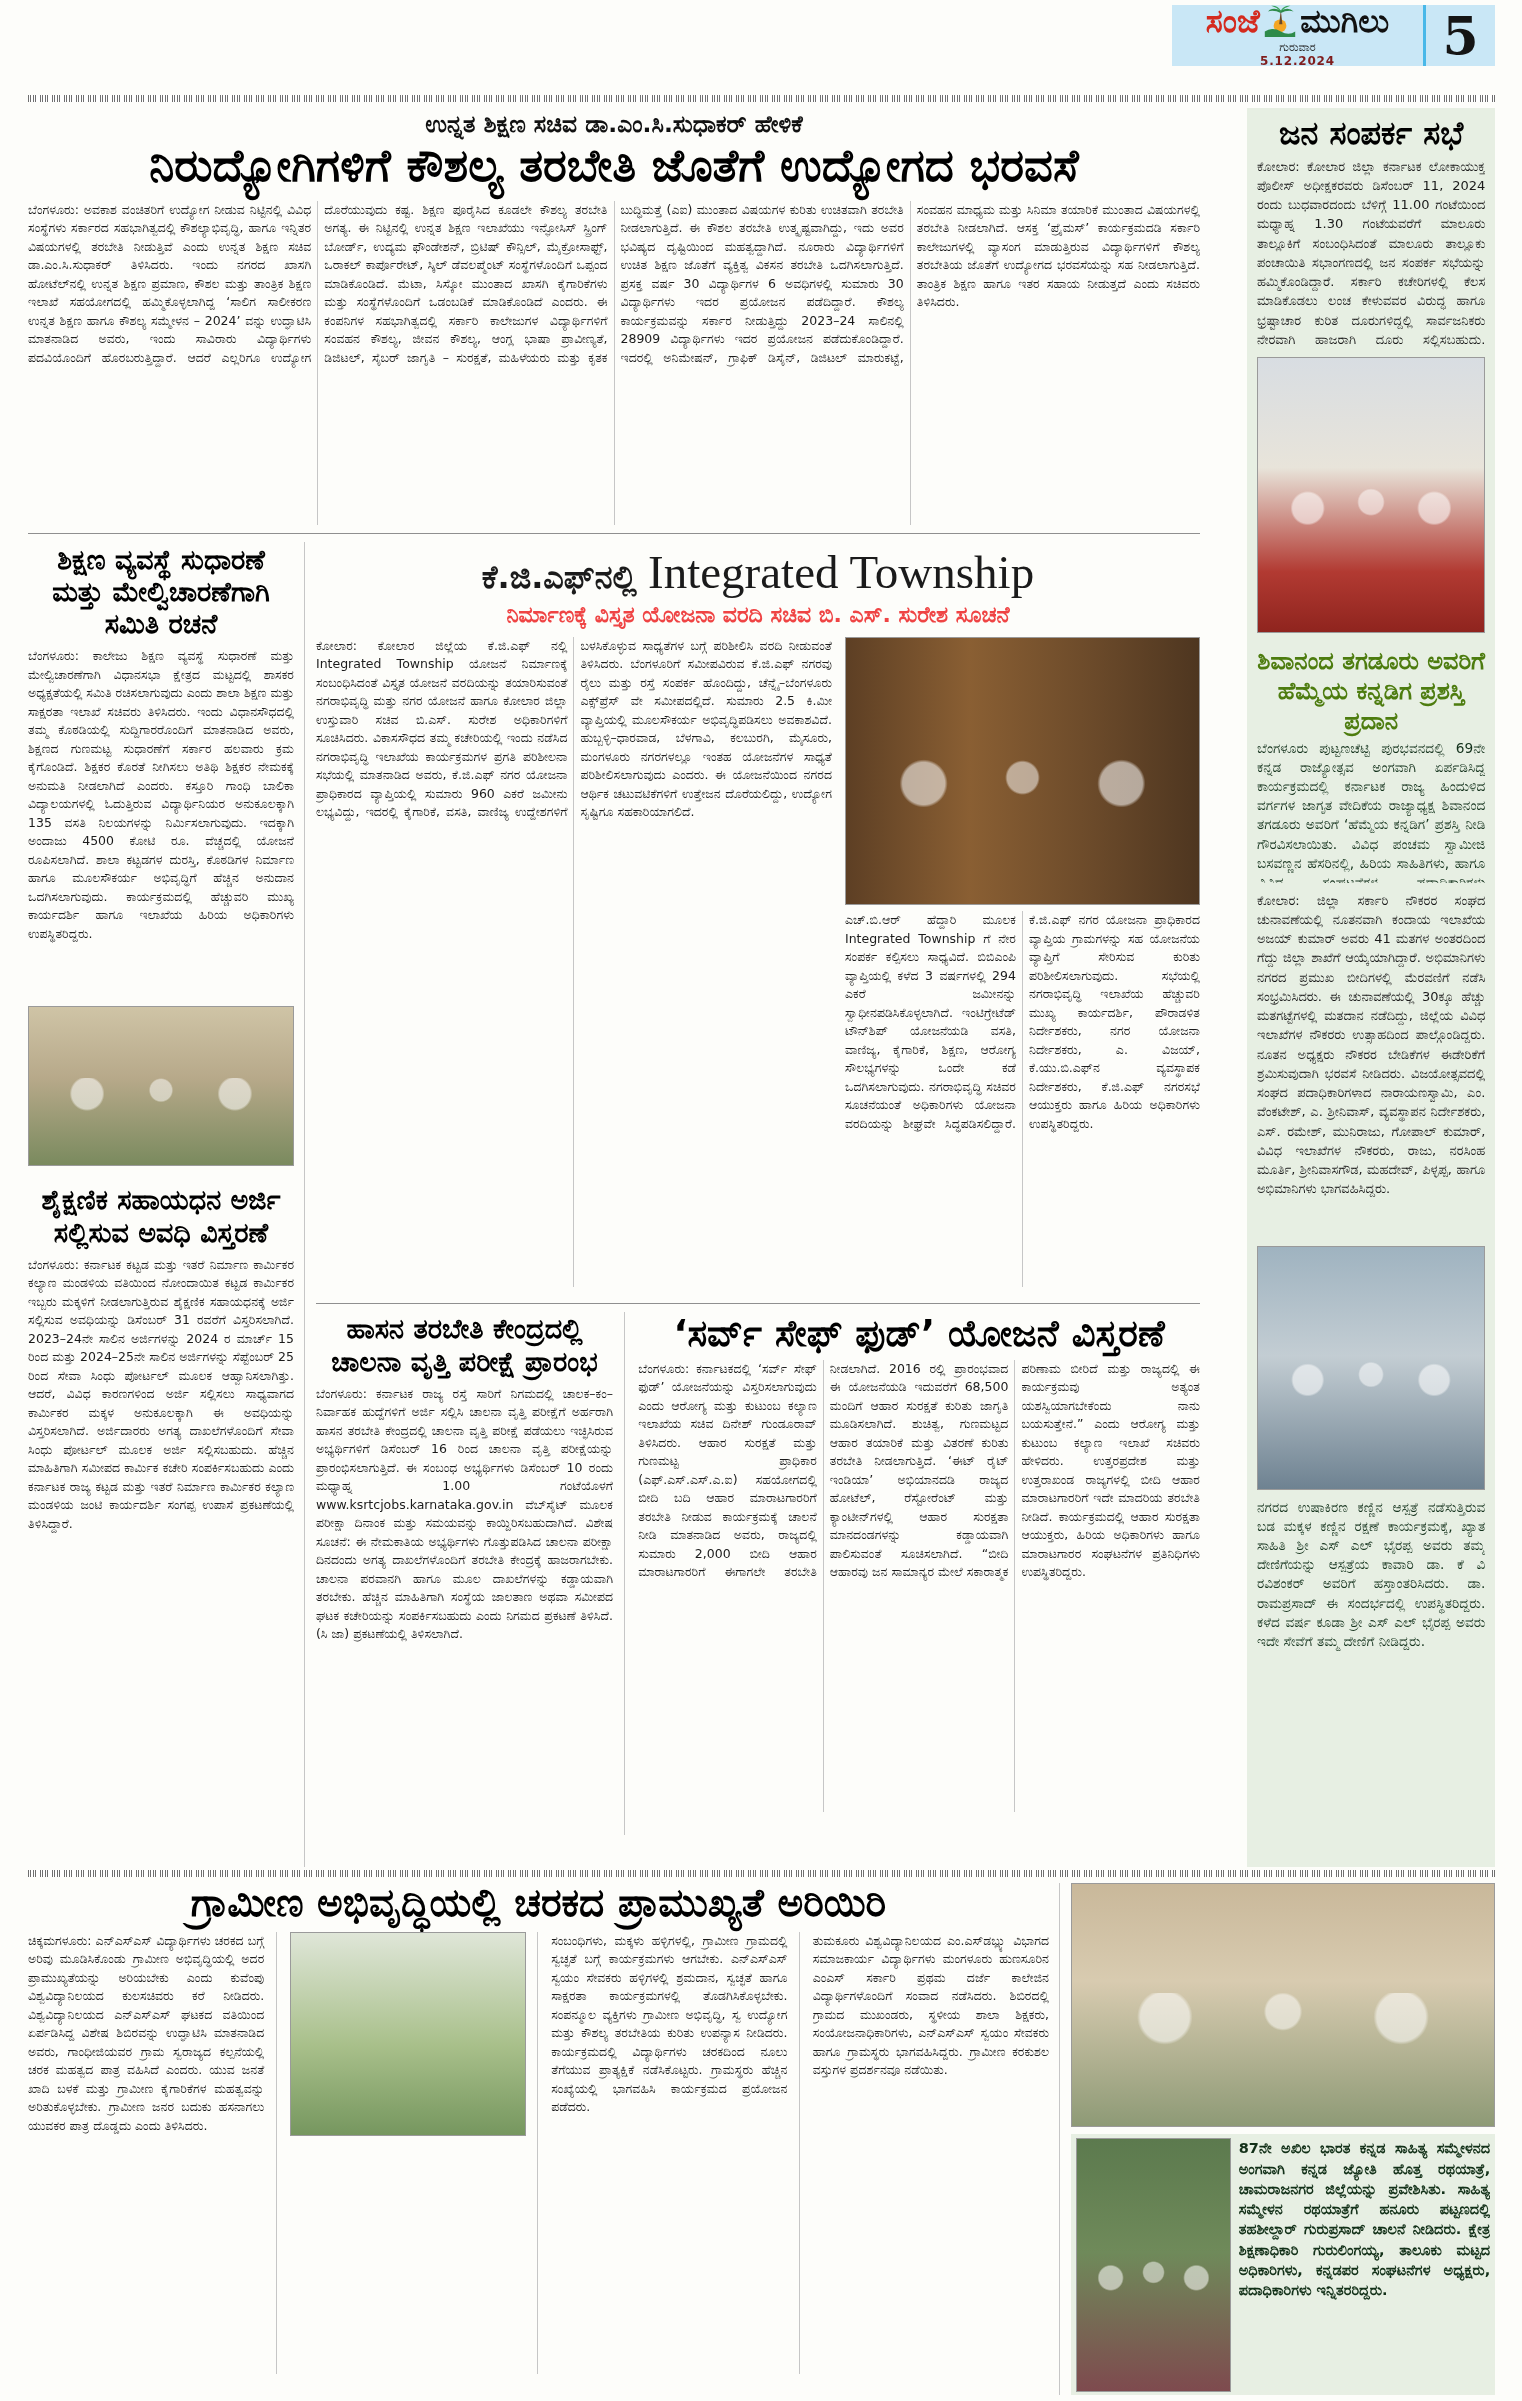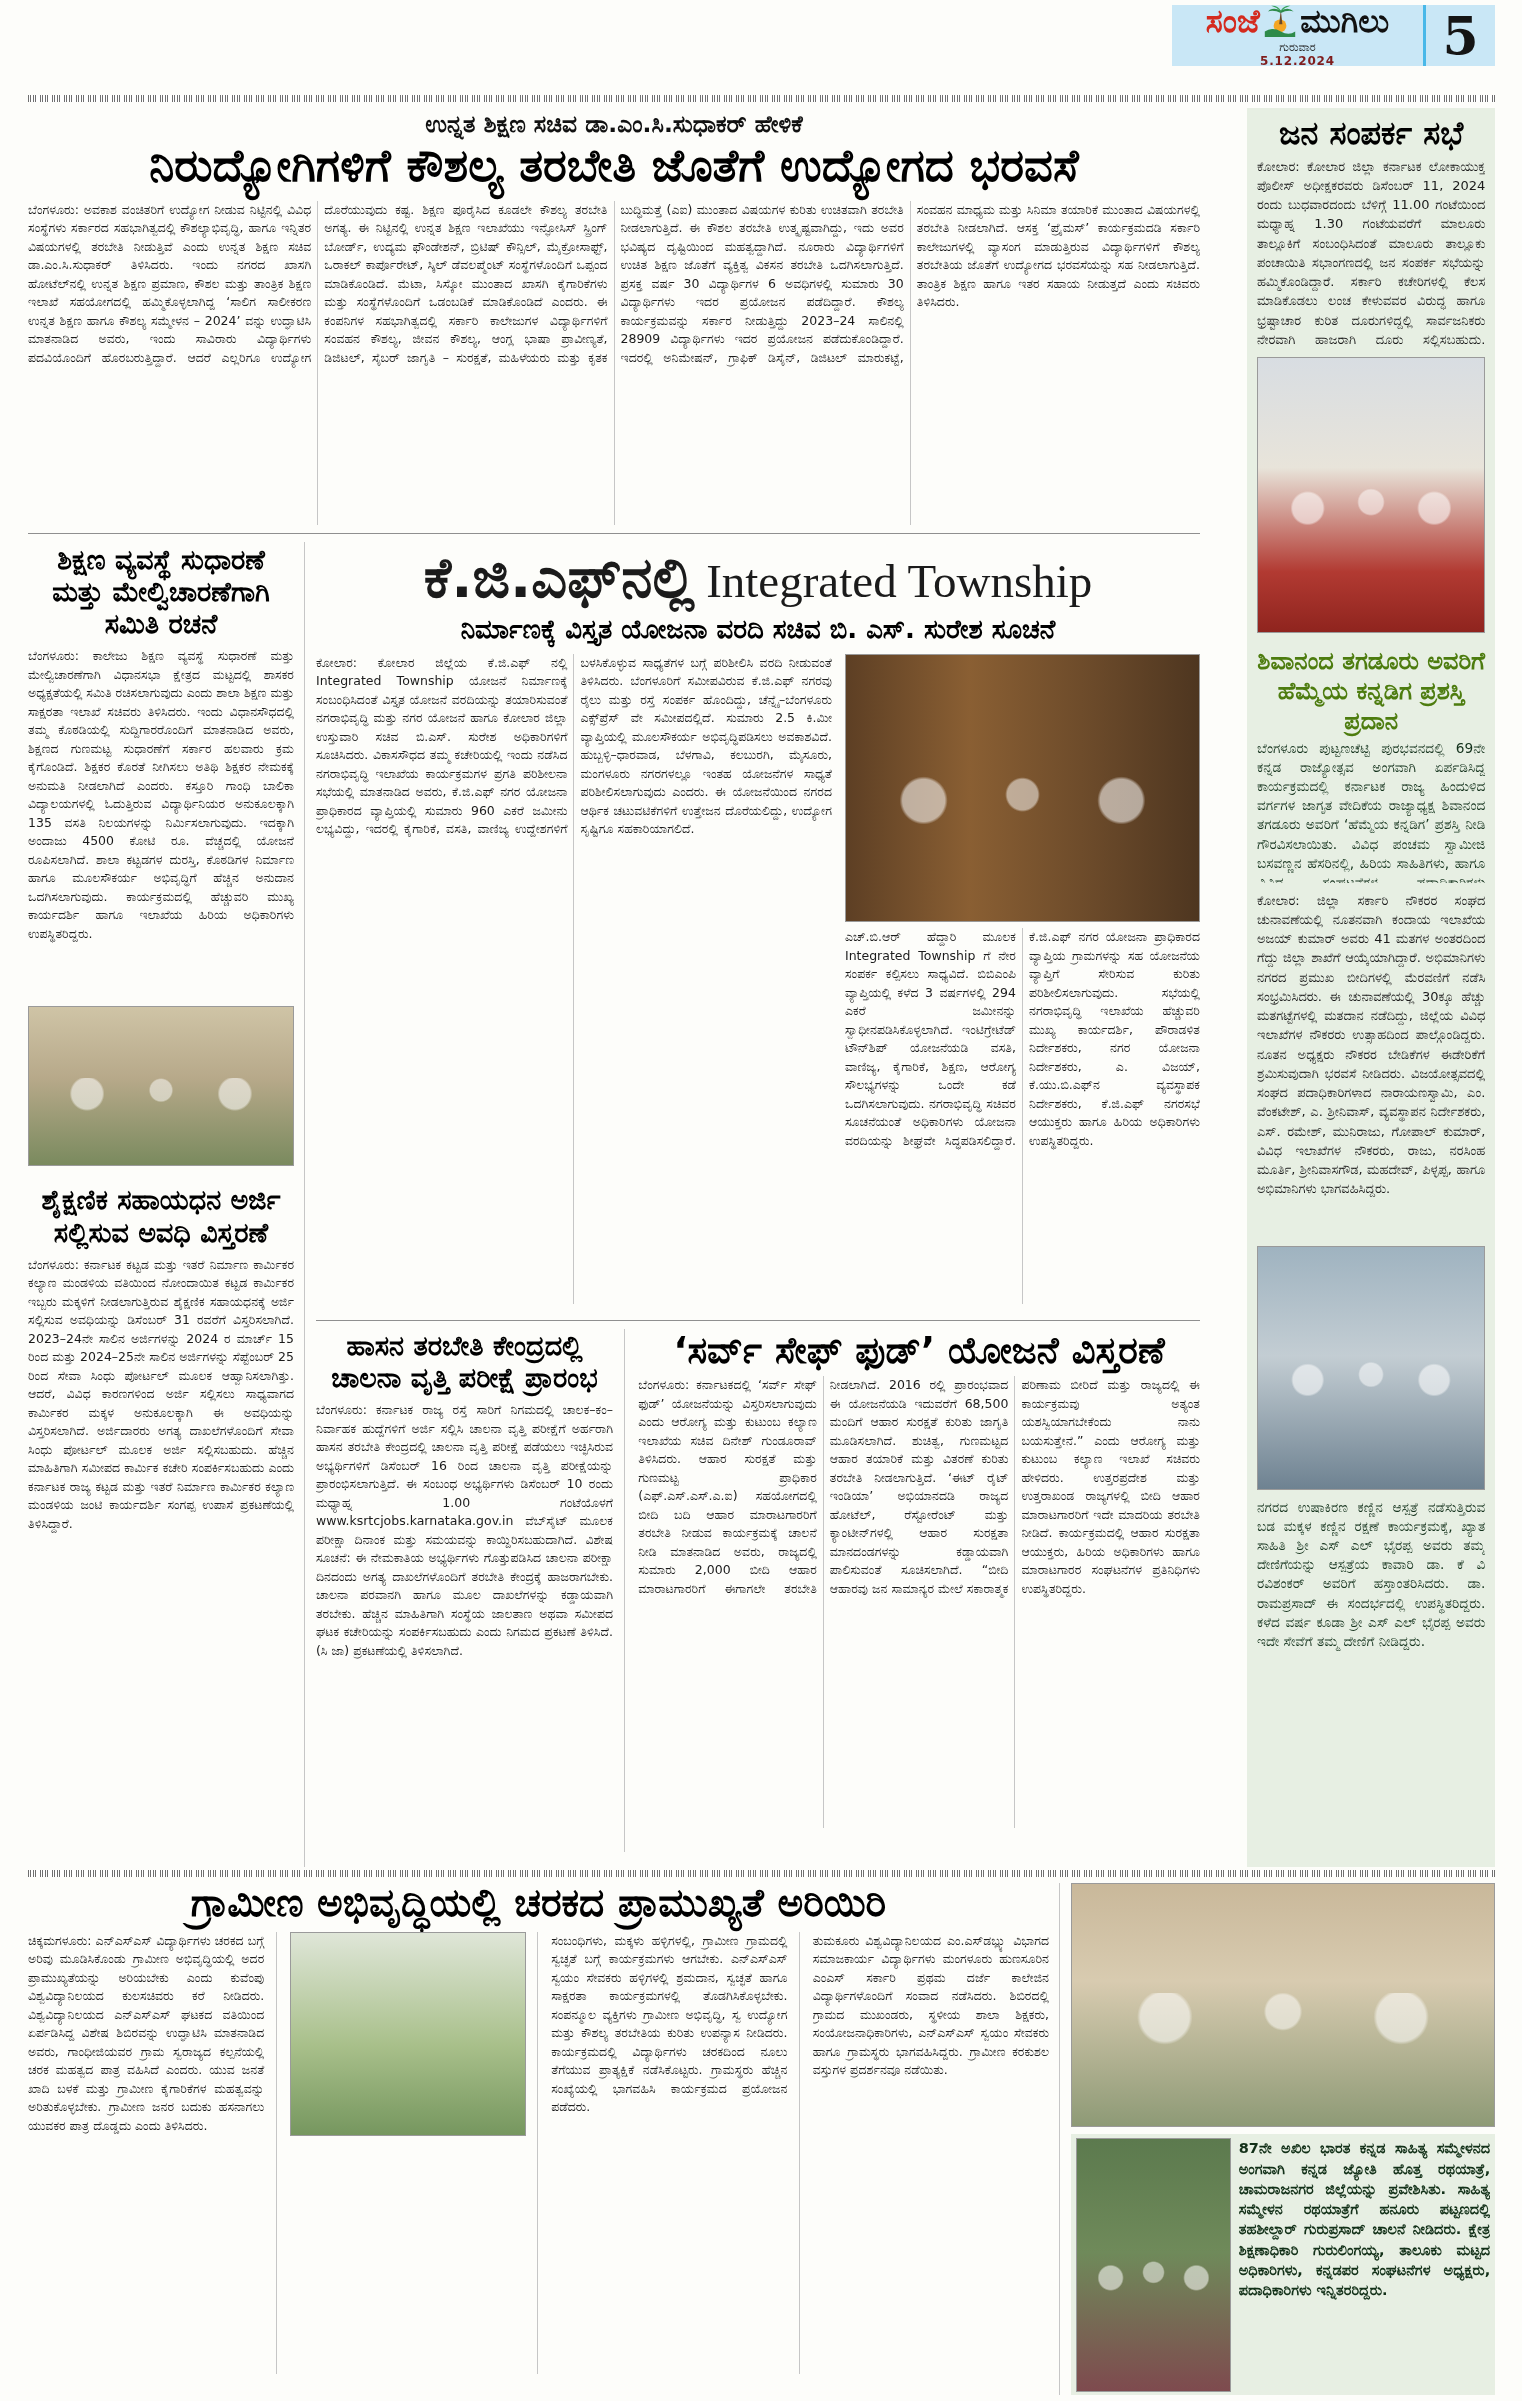--- a/index.html
+++ b/index.html
@@ -26,39 +26,39 @@
   
   .region-top{position:absolute;top:108px;left:28px;right:28px;height:1759px;display:flex;gap:11.3px;}
   .region-bottom{position:absolute;top:1883px;left:28px;right:28px;height:512px;display:flex;gap:11.3px;}
   .main-left{width:1172px;display:flex;flex-direction:column;}
   .right-rail{flex:1;background:#e7efe3;padding:6.5px 9.7px;display:flex;flex-direction:column;gap:8px;overflow:hidden;margin-left:36px;}
   
   .kicker{text-align:center;font-size:23.4px;font-weight:bold;color:#111;margin:1.6px 0 4.8px;}
   .headline-xl{text-align:center;font-size:45px;font-weight:bold;line-height:1.05;color:#000;margin:0 0 11.3px;}
   .headline-lg{text-align:center;font-size:37px;font-weight:bold;line-height:1.12;color:#000;margin:1.6px 0 4.8px;}
   .headline-md{text-align:center;font-size:27px;font-weight:bold;line-height:1.2;color:#000;margin:1.6px 0 6.5px;}
-  .subhead{text-align:center;font-size:26px;font-weight:bold;color:#000000;margin:0 0 8px;line-height:1.2;}
+  .subhead{text-align:center;font-size:22px;font-weight:bold;color:#ef4444;margin:0 0 8px;line-height:1.2;}
   .body-txt{font-size:12.5px;line-height:1.48;text-align:justify;overflow:hidden;}
   .cols-4{column-count:4;column-gap:13px;column-rule:0.8px solid #c6c6c6;}
   .cols-3{column-count:3;column-gap:13px;column-rule:0.8px solid #c6c6c6;}
   .cols-2{column-count:2;column-gap:13px;column-rule:0.8px solid #c6c6c6;}
   .hdiv{border:none;border-top:1.2px solid #8f8f8f;margin:8px 0;}
   .photo{position:relative;overflow:hidden;border:0.8px solid #9a9a9a;}
   .photo .ph-people{position:absolute;bottom:0;left:0;right:0;height:55%;
      background:radial-gradient(circle at 22% 18%,rgba(255,255,255,.55) 0 7%,transparent 8%),
                 radial-gradient(circle at 50% 14%,rgba(255,255,255,.5) 0 7%,transparent 8%),
                 radial-gradient(circle at 78% 18%,rgba(255,255,255,.55) 0 7%,transparent 8%);}
   .caption{font-size:13.7px;line-height:1.4;text-align:justify;color:#14321c;}
   .caption-title{font-size:24px;font-weight:bold;text-align:center;line-height:1.25;color:#4d7c0f;margin:4.8px 0 3.2px;}
   
   .row2{display:flex;gap:11.3px;flex:1;min-height:0;}
   .leftcol{width:266px;display:flex;flex-direction:column;border-right:0.8px solid #c6c6c6;padding-right:9.7px;align-items:center;}
   .centercol{flex:1;display:flex;flex-direction:column;min-height:0;}
   .kgf-head{display:flex;align-items:baseline;justify-content:center;gap:11.3px;margin:3.2px 0 3.2px;}
-  .kgf-head .kn{font-size:56px;font-weight:bold;}
+  .kgf-head .kn{font-size:32px;font-weight:bold;}
   .kgf-head .en{font-family:"Liberation Serif","DejaVu Serif",serif;font-size:47px;font-weight:500;}
   .kgf-content{display:flex;gap:13px;height:650px;overflow:hidden;}
   .kgf-left{width:516px;}
   .kgf-right{flex:1;display:flex;flex-direction:column;gap:6.5px;}
   .row3{display:flex;gap:13px;height:523px;margin-top:16px;border-top:1.2px solid #8f8f8f;padding-top:8px;overflow:hidden;}
   .hassan{width:297px;border-right:0.8px solid #c6c6c6;padding-right:11.3px;}
   .food{flex:1;}
   
   .rural{width:1021px;border-right:0.8px solid #c6c6c6;padding-right:9.7px;}
   .rural-cols{display:flex;gap:13px;height:442px;overflow:hidden;}

